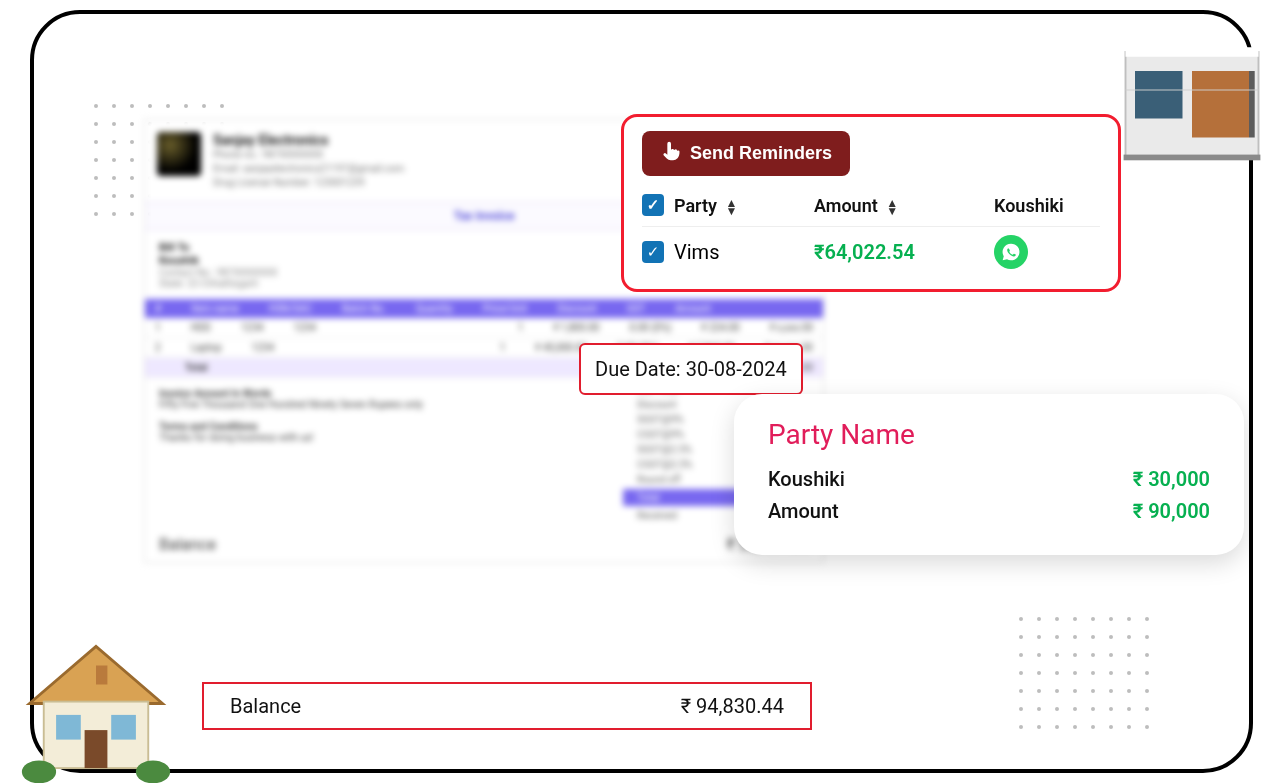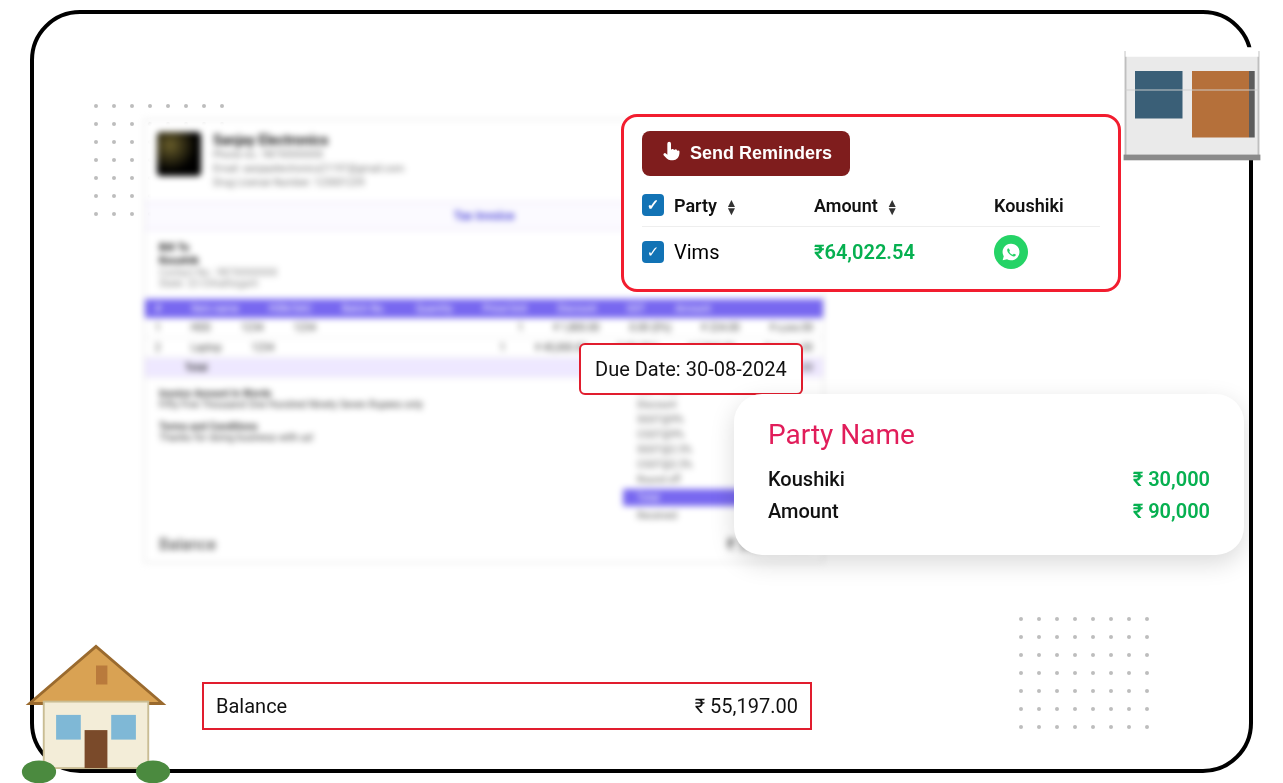--- a/index.html
+++ b/index.html
@@ -78,21 +78,21 @@
     margin-left: 8px;
   }
   .balance-box {
     position: absolute;
     top: 668px; left: 168px;
     width: 610px;
     border: 2px solid #e11d2e;
     background: #fff;
     display: flex;
     justify-content: space-between;
-    padding: 10px 12px;
+    padding: 10px 26px;
     font-size: 20px;
     color: #111;
     z-index: 10;
   }
 
   
   .reminder-card {
     position: absolute;
     top: 100px; left: 587px;
     width: 500px;
@@ -403,21 +403,21 @@
     </div>
   </div>
 
   <div class="due-box">
     <span>Due Date:</span>
     <span>30-08-2024</span>
   </div>
 
   <div class="balance-box">
     <span>Balance</span>
-    <span>₹ 55,197.00</span>
+    <span>₹ 94,830.44</span>
   </div>
 
   <div class="reminder-card">
     <div class="rc-top">
       <button class="rc-send">
         <span>
           <svg viewBox="0 0 24 24">
               <path d="M10 2a2 2 0 012 2v6.5l1.2-.6a1.5 1.5 0 012 .7l.1.2 1.3-.5a1.5 1.5 0 011.9 1l.1.3 1-.2a1.5 1.5 0 011.7 1.5c0 3-.7 5.5-2.2 7.1A7 7 0 0114 22h-2.3a6 6 0 01-4.3-1.8l-3.2-3.3a1.6 1.6 0 012.2-2.3l1.6 1.5V4a2 2 0 012-2zM6 6l-2-2M14 6l2-2M10 0v-2" stroke="#fff" stroke-width="0"></path>
             </svg>
         </span>

